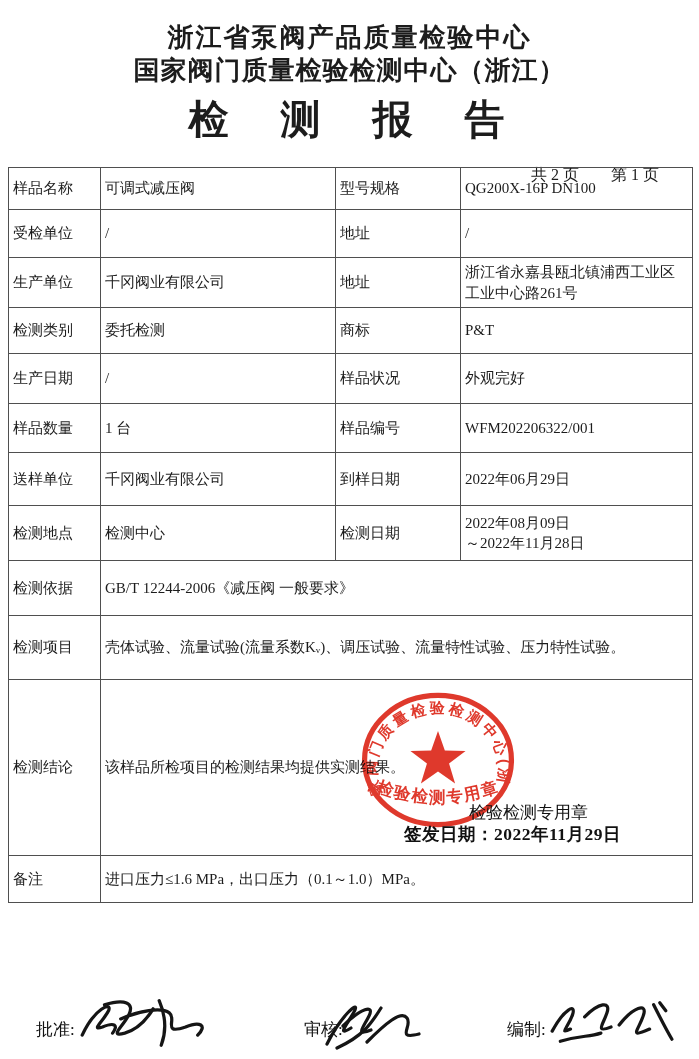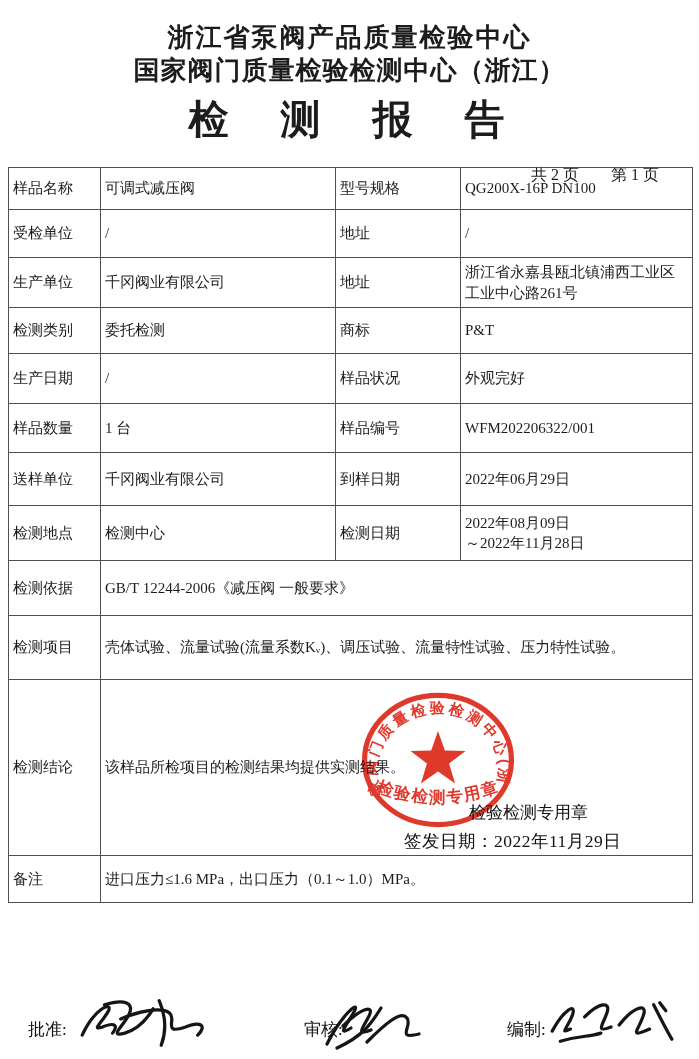--- a/index.html
+++ b/index.html
@@ -28,21 +28,21 @@
   }
   td.val{white-space:pre-line;margin-left:20px;}
   td.valL{text-align:left;padding-left:17px;white-space:pre-line;}
   td.concl{position:relative;vertical-align:top;text-align:left;padding:12px 6px 6px 17px;}
 
   .stamp{
     position:absolute;left:256px;top:9px;width:162px;height:142px;
     mix-blend-mode:multiply;opacity:.93;
   }
   .seal-caption{position:absolute;left:368px;top:122px;font-size:17px;color:#111;}
-  .issue-date{position:absolute;left:303px;top:150px;font-size:17.5px;color:#111;letter-spacing:.5px;}
+  .issue-date{position:absolute;left:303px;top:143px;font-size:17.5px;color:#111;letter-spacing:.5px;font-weight:bold;}
 
   .sig-label{position:absolute;font-size:17px;color:#111;}
   .sig-svg{position:absolute;}
   .sig-svg path{fill:none;stroke:#151515;stroke-width:3.2;stroke-linecap:round;stroke-linejoin:round;}
 </style>
 </head>
 <body>
 
 <div class="hdr-title" id="org1">浙江省泵阀产品质量检验中心</div>
 <div class="hdr-title" id="org2">国家阀门质量检验检测中心（浙江）</div>
@@ -142,21 +142,21 @@
       <span class="issue-date"><span>签发日期：</span><span>2022年11月29日</span></span>
     </td>
   </tr>
   <tr style="height:47px">
     <td class="lbl">备注</td>
     <td class="valL" colspan="3">进口压力≤1.6 MPa，出口压力（0.1～1.0）MPa。</td>
   </tr>
 </tbody>
   </table>
 
-<span class="sig-label" style="left:28px;top:1018px;">批准:</span>
+<span class="sig-label" style="left:36px;top:1018px;">批准:</span>
 <svg class="sig-svg" style="left:68px;top:994px;" width="152" height="60" viewBox="0 0 150 58">
   <path d="M14 40 C26 14 44 6 40 16 C35 26 22 36 34 32 C46 27 50 30 44 38"></path>
   <path d="M36 10 C56 4 66 8 60 20 C54 32 40 42 56 38 C70 34 78 24 84 14"></path>
   <path d="M52 24 C70 16 92 12 100 18 C108 24 92 40 116 32 C130 26 138 30 128 40"></path>
   <path d="M90 6 C96 20 98 34 92 50"></path>
 </svg>
 
 <span class="sig-label" style="left:288px;top:1018px;margin-left:16px;">审核:</span>
 <svg class="sig-svg" style="left:306px;top:996px;" width="122" height="58" viewBox="0 0 120 58">
   <path d="M20 48 C34 20 52 4 48 14 C42 26 28 42 44 32"></path>

